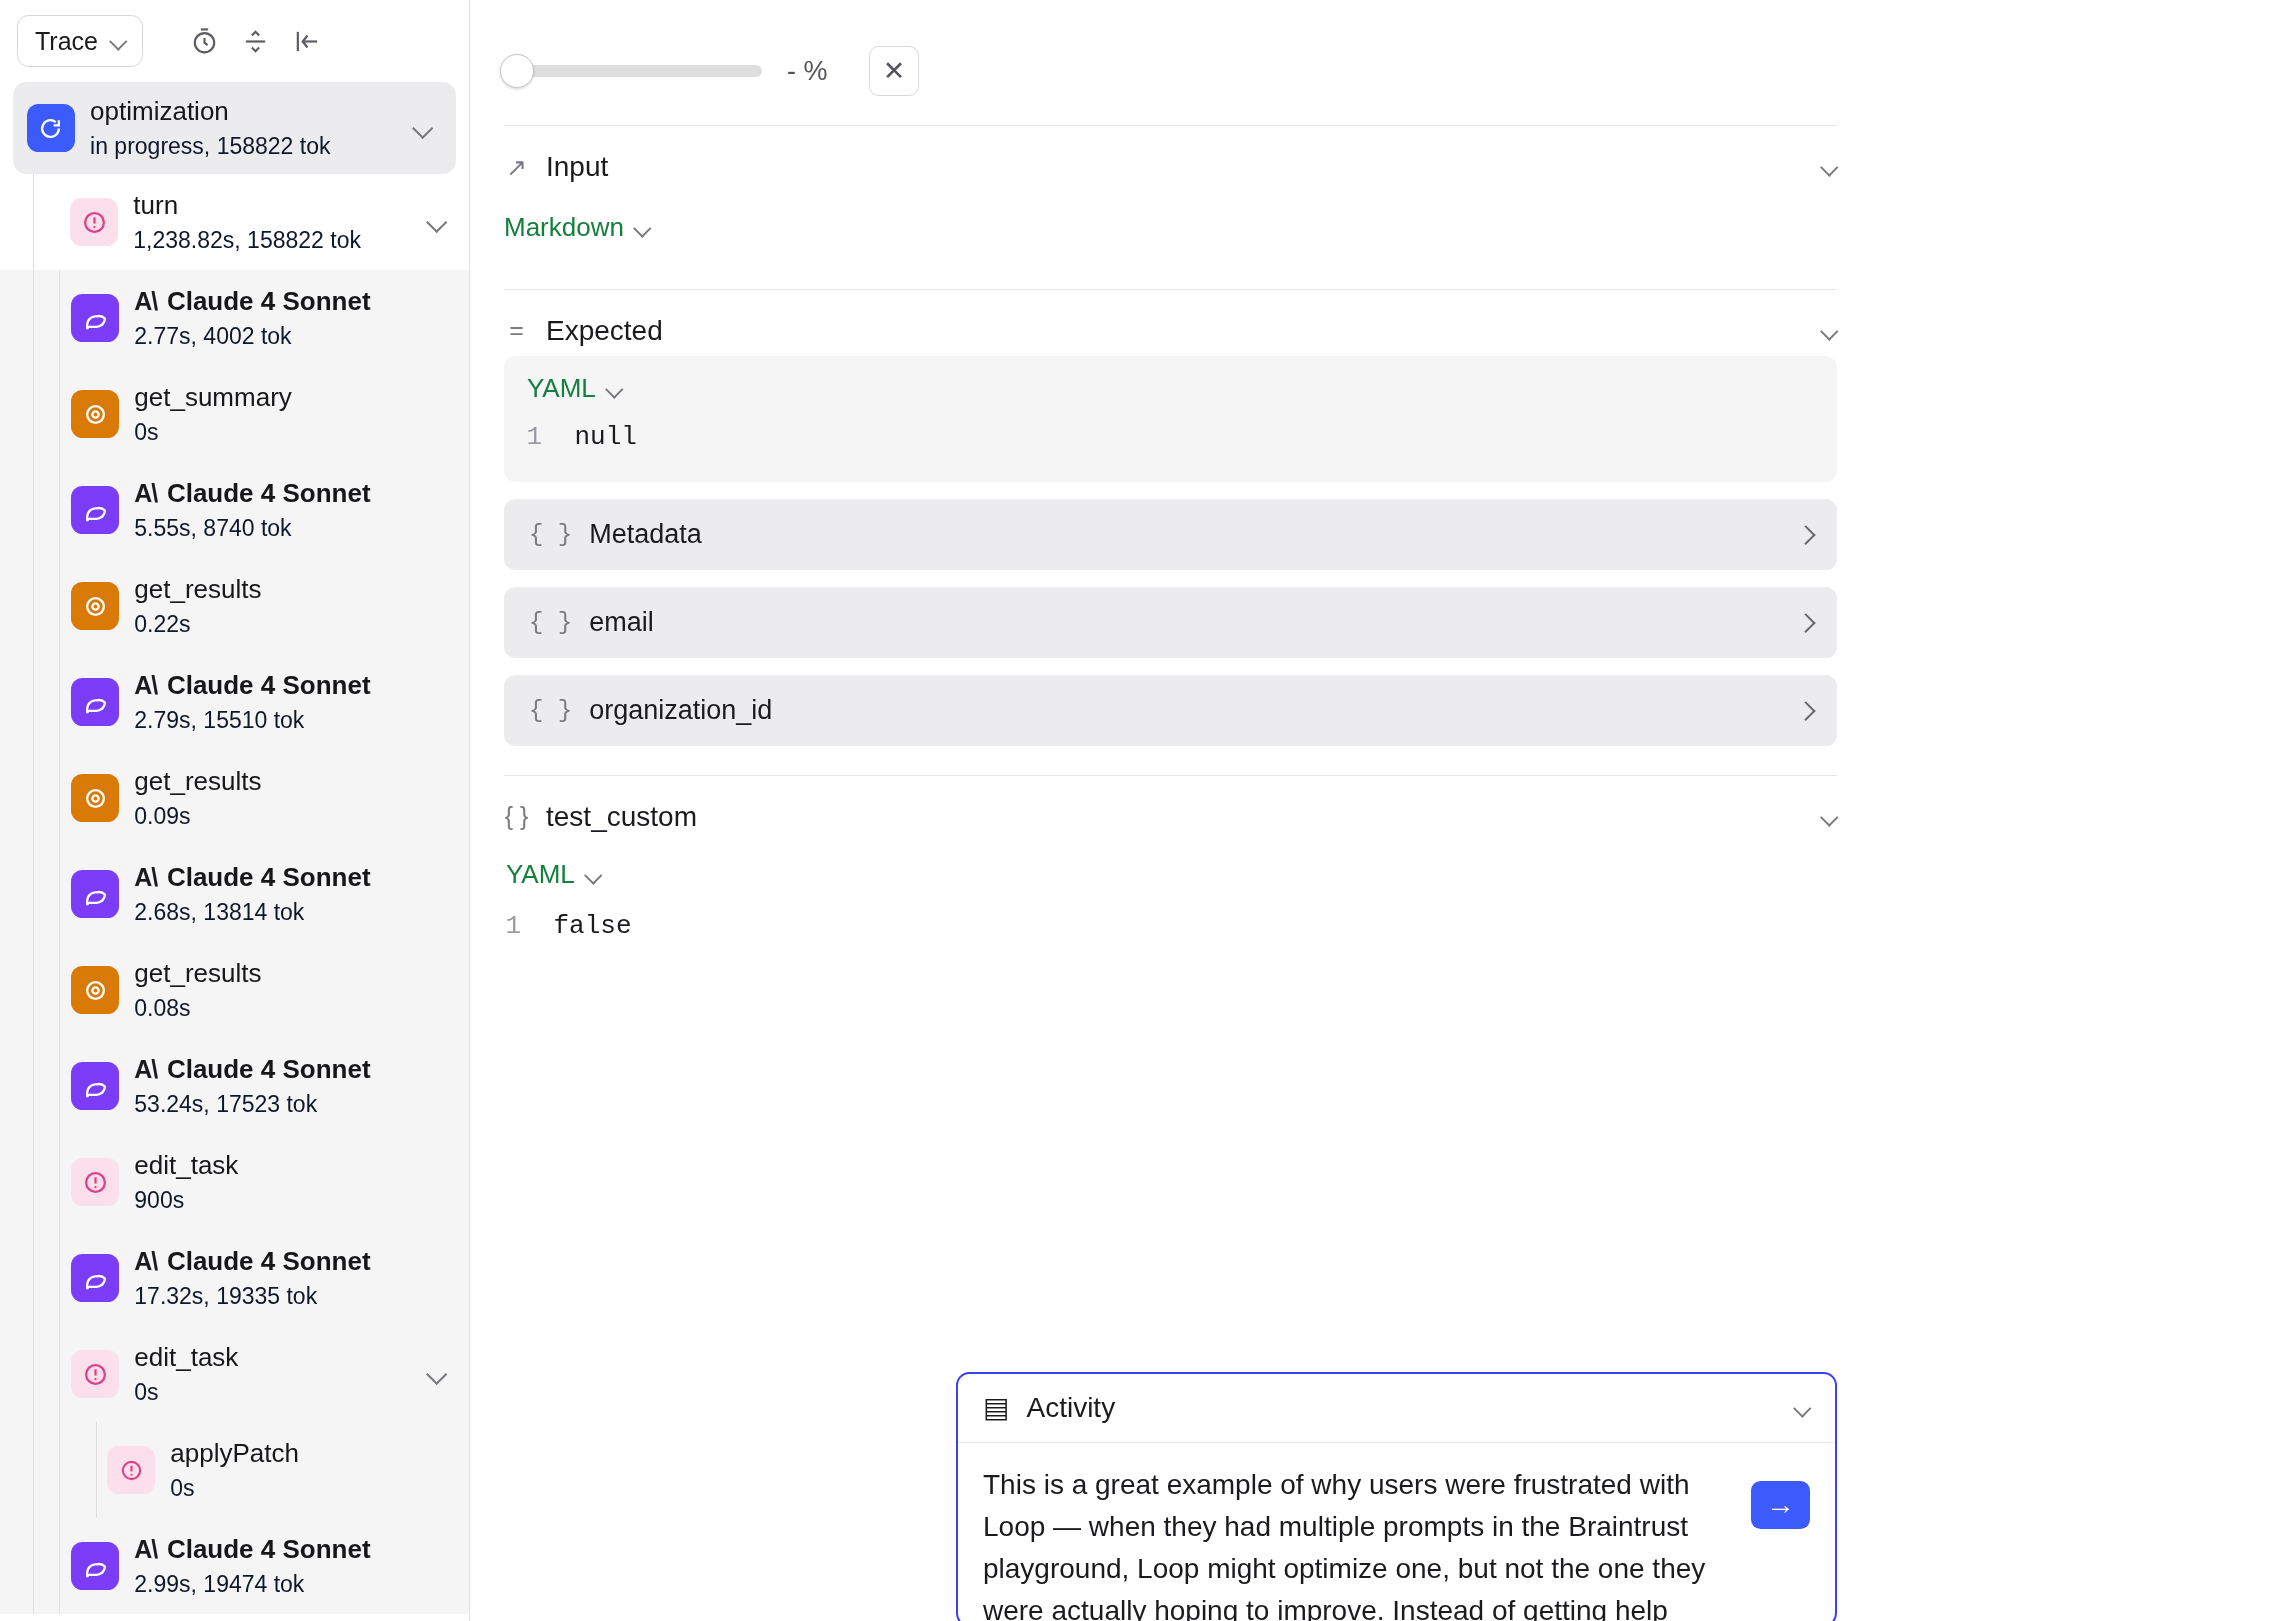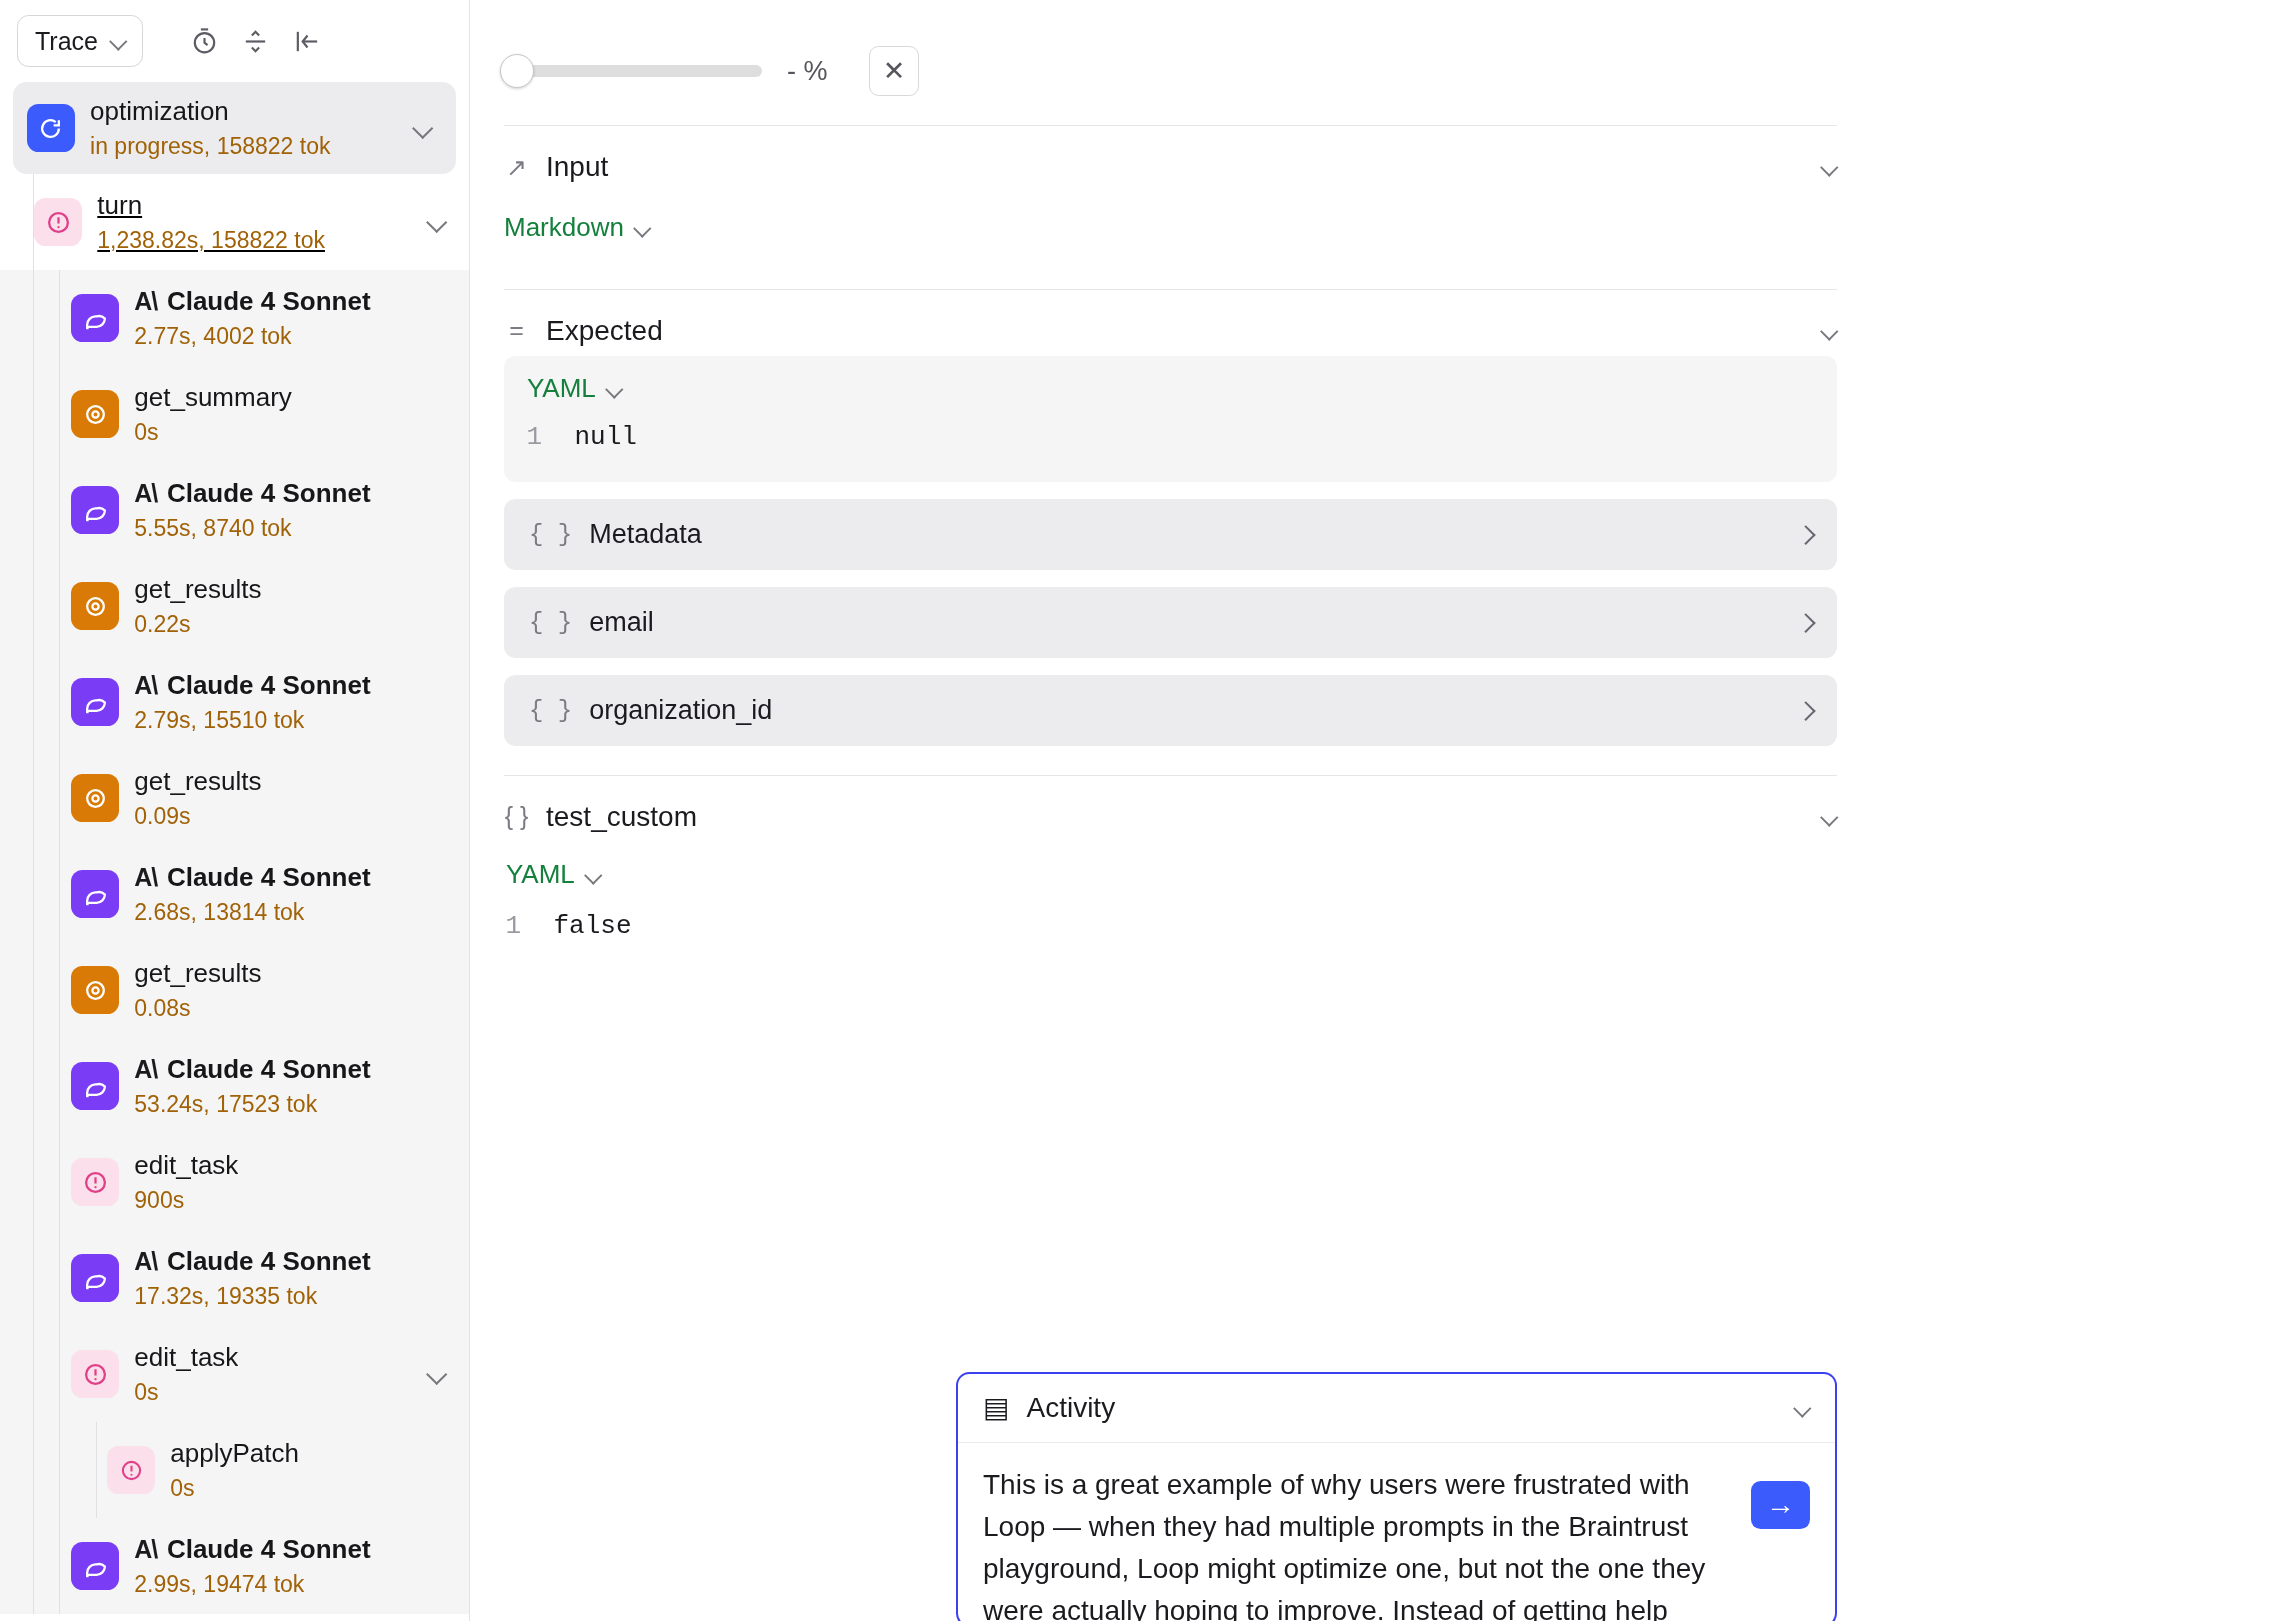--- a/index.html
+++ b/index.html
@@ -83,21 +83,21 @@
     padding: 11.5px 17px 11.5px 0;
     min-height: 96px;
   }
   .node.root {
     background: #ececee;
     border-radius: 13.4px;
     margin: 0 13.4px;
     padding-left: 13.4px;
     min-height: 92px;
   }
-  .node.lvl1 { padding-left: 34px; text-decoration: underline; }
+  .node.lvl1 { padding-left: 70px; }
   .node.lvl2 { padding-left: 71px; }
   .node.lvl3 { padding-left: 107px; }
   .node.alt { background: #f5f5f6; }
 
   .guide {
     position: absolute;
     top: 0; bottom: 0;
     width: 1px;
     background: #e0e0e3;
   }
@@ -125,21 +125,21 @@
     white-space: nowrap;
     overflow: hidden;
     text-overflow: ellipsis;
     display: flex;
     align-items: center;
     gap: 9.6px;
   }
   .node-title.bold { font-weight: 600; }
   .node-sub {
     font-size: 23px;
-    color: #a16207;
+    color: #0f172a;
     white-space: nowrap;
   }
   .node-chev {
     margin-left: auto;
     width: 29px; height: 29px;
     position: relative;
     flex: 0 0 29px;
   }
   .node-chev::after {
     content: "";

